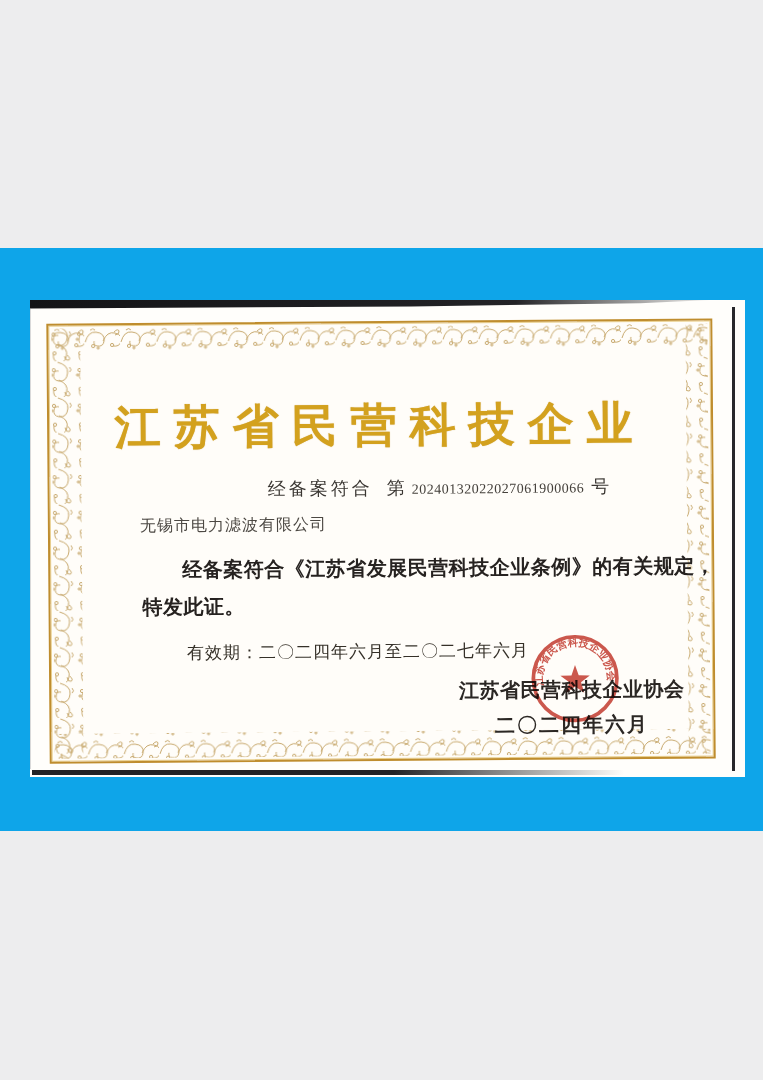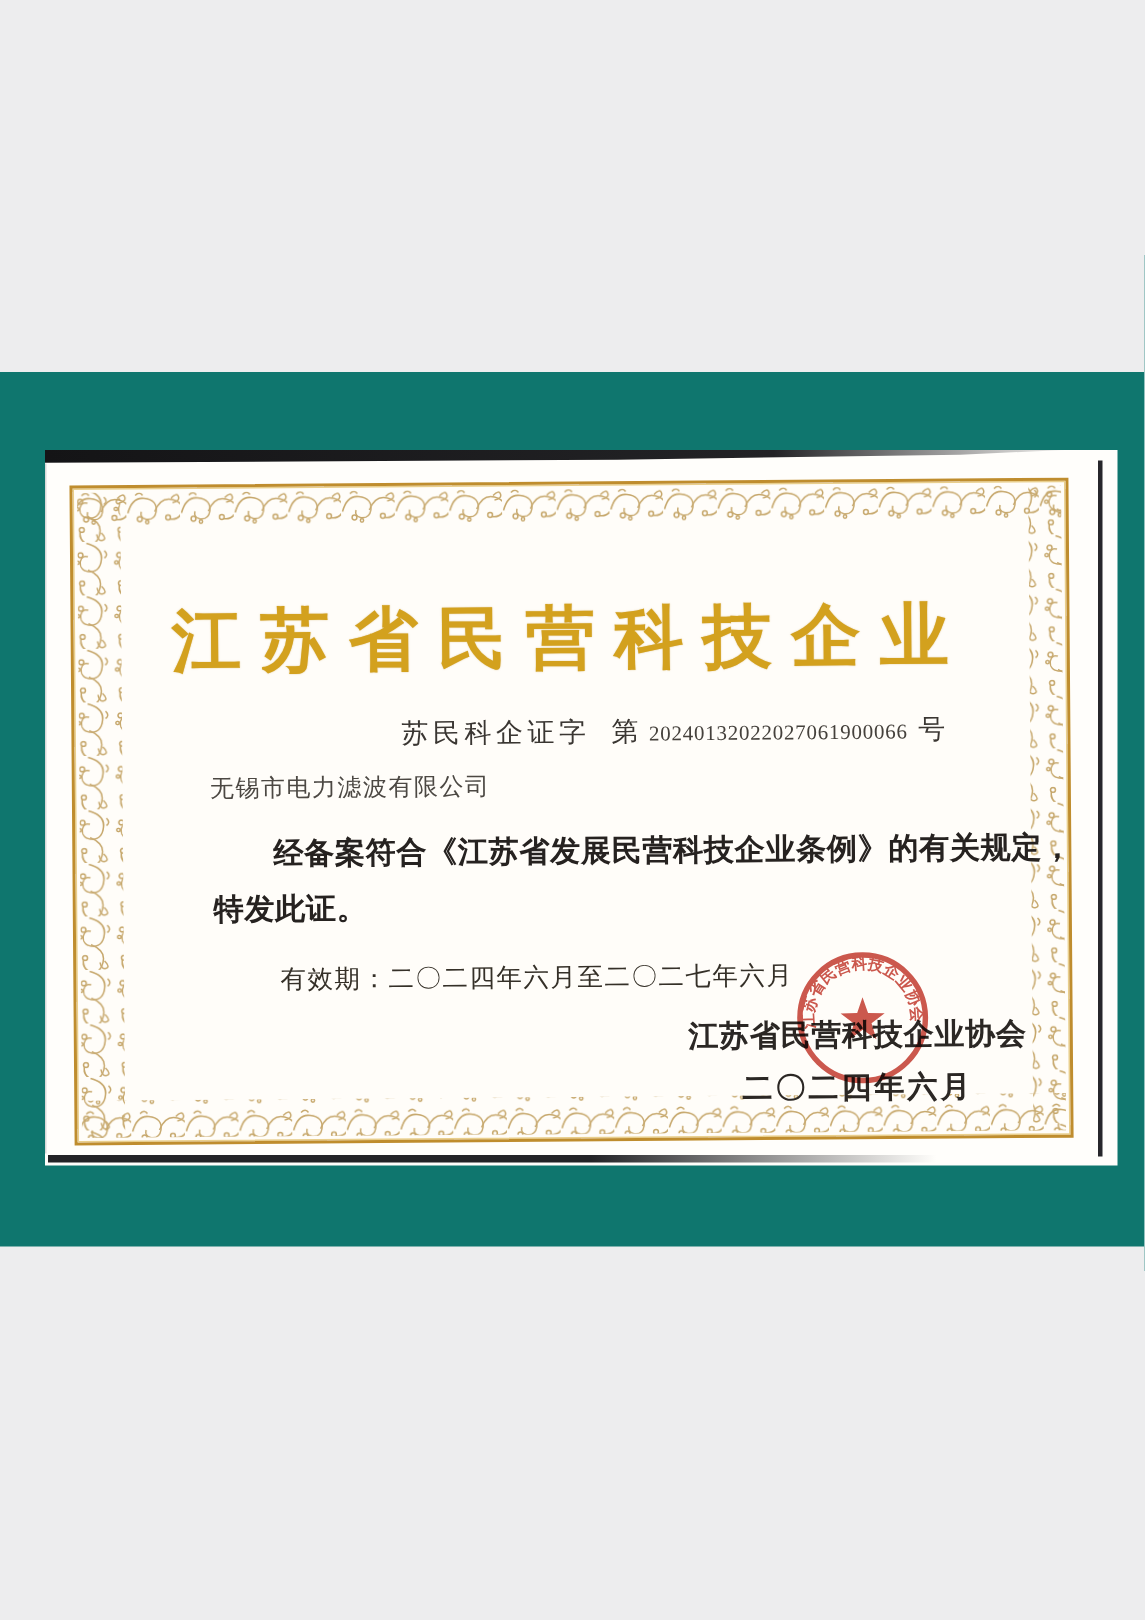--- a/index.html
+++ b/index.html
@@ -1,18 +1,18 @@
 <!DOCTYPE html>
 <html><head>
 <meta charset="utf-8">
 <style>
   * { margin:0; padding:0; box-sizing:border-box; }
   html,body { background:#ffffff; }
   body { font-family:"Liberation Serif", serif; }
-  .stage { position:relative; width:763px; height:1080px; margin:0 auto; background:#0f766e; overflow:hidden; }
+  .stage { position:relative; width:763px; height:1080px; margin:0 auto; background:#0ea5e9; overflow:hidden; }
 
   .band { position:absolute; left:0; width:763px; background:#ededee; }
   .band-top { top:0; height:248px; }
   .band-bottom { top:831px; height:249px; }
 
   
   .photo { position:absolute; left:30px; top:300px; width:715px; height:477px; background:#fffefb; }
 
   .edge-top { position:absolute; left:0; top:0; width:97%; height:9px;
     background:linear-gradient(to right,#141416,#232326 70%,rgba(35,35,38,0));
@@ -101,21 +101,21 @@
           <rect x="3" y="412" width="660" height="25" fill="url(#ornH)"></rect>
           <rect x="3" y="3" width="29" height="434" fill="url(#ornV)"></rect>
           <rect x="641" y="3" width="22" height="434" fill="url(#ornV)"></rect>
         </svg>
 
         <div class="content">
 
           <div class="title">江苏省民营科技企业</div>
 
           <div class="certno">
-            <span class="prefix">苏民科企证字</span>
+            <span class="prefix">经备案符合</span>
             <span class="di">第</span>
             <span class="num">20240132022027061900066</span>
             <span class="hao">号</span>
           </div>
 
           <div class="company">无锡市电力滤波有限公司</div>
 
           <div class="body-par">
             <div class="l1">经备案符合《江苏省发展民营科技企业条例》的有关规定，</div>
             <div class="l2">特发此证。</div>

